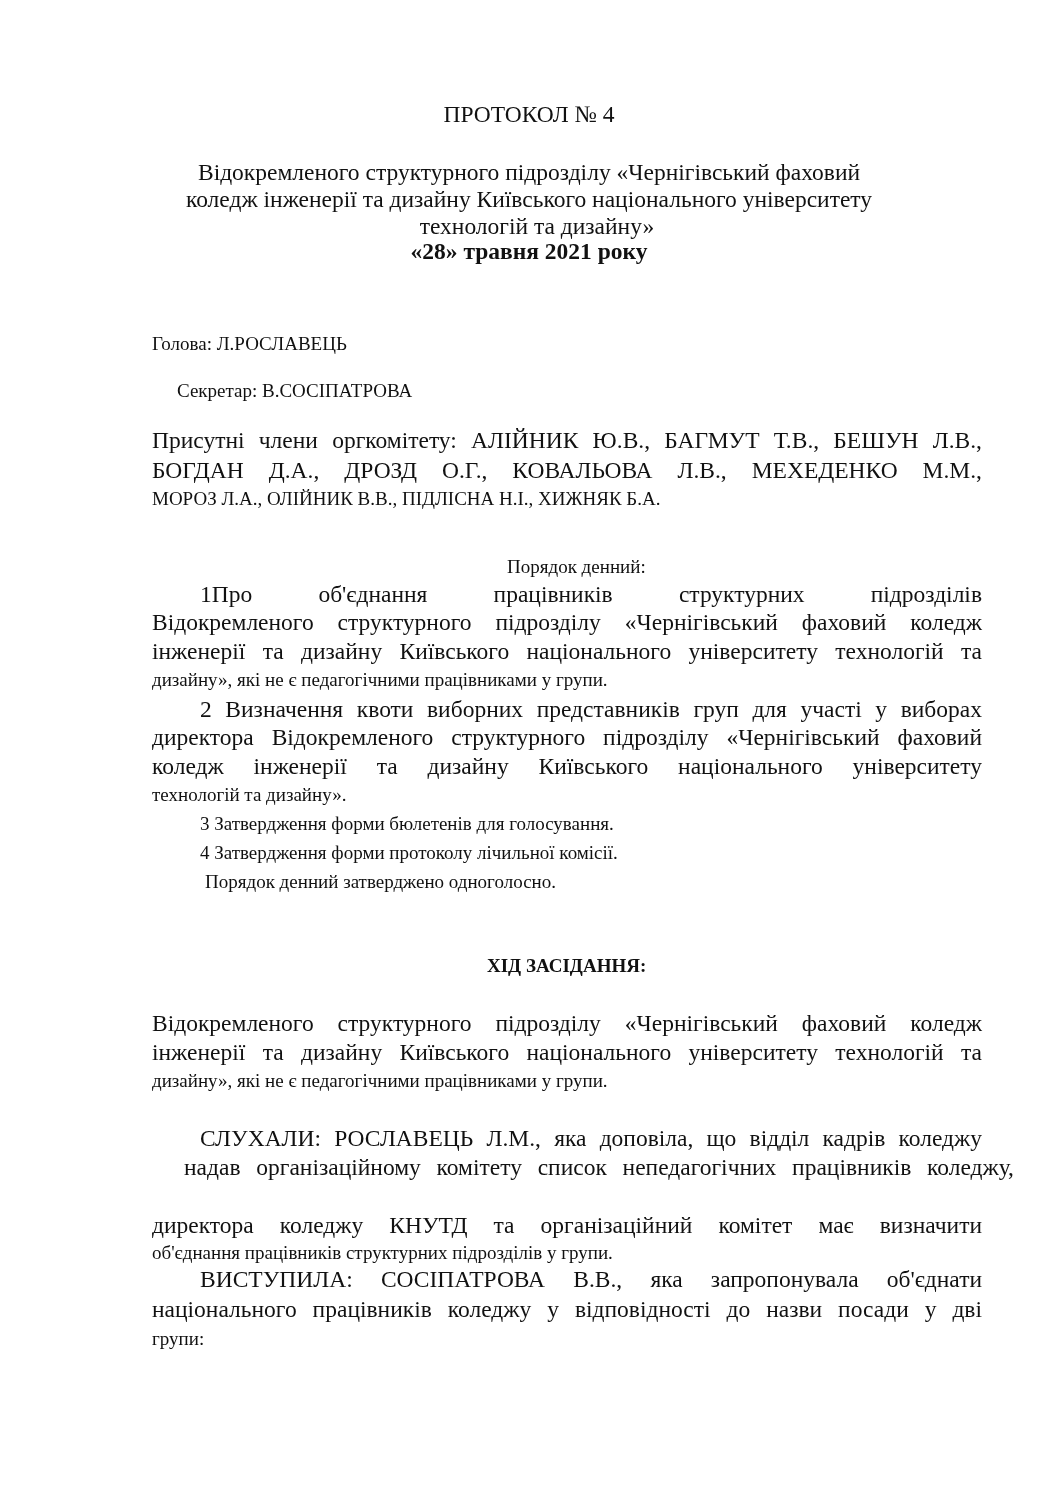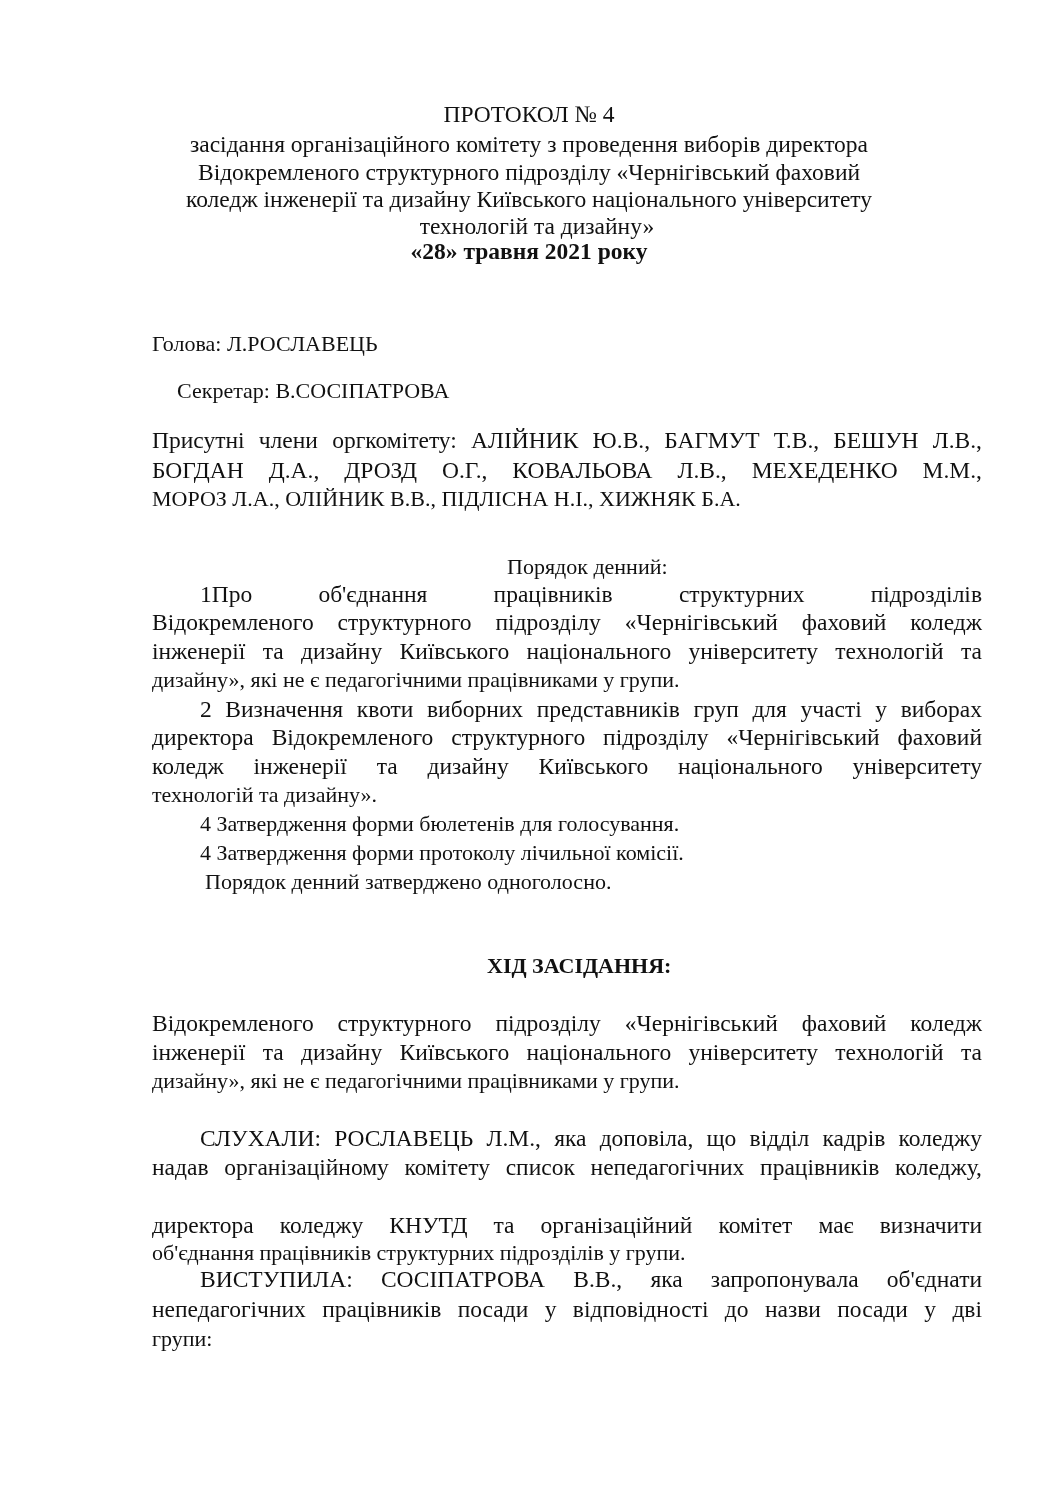--- a/index.html
+++ b/index.html
@@ -43,34 +43,33 @@
       font-size: 23.5px;
       line-height: 30px;
       text-align: justify;
       text-align-last: justify;
       white-space: nowrap;
     }
     .justify-line.indent { left: 200px; width: 782px; }
     .plain-line {
       position: absolute;
       left: 152px;
-      font-size: 22px;
+      font-size: 19px;
       line-height: 30px;
       white-space: nowrap;
     }
     .plain-line.indent { left: 200px; }
     .plain-line.indent2 { left: 205px; }
   </style>
 </head>
 <body>
 
 <div class="page">
 
   <div class="line center" style="top:99px;">ПРОТОКОЛ № 4</div>
-  <div class="line center" style="top:129px;">засідання організаційного комітету з проведення виборів директора</div>
   <div class="line center" style="top:157px;">Відокремленого структурного підрозділу «Чернігівський фаховий</div>
   <div class="line center" style="top:184px;">коледж інженерії та дизайну Київського національного університету</div>
   <div class="line center" style="top:211px;padding-left:8px;">технологій та дизайну»</div>
   <div class="line center bold" style="top:236px;">«28» травня 2021 року</div>
 
   <div class="plain-line" style="top:329px;">Голова:  Л.РОСЛАВЕЦЬ</div>
   <div class="plain-line" style="top:376px;margin-left:25px;">Секретар: В.СОСІПАТРОВА</div>
   <div class="justify-line" style="top:455px;">БОГДАН Д.А., ДРОЗД О.Г., КОВАЛЬОВА Л.В., МЕХЕДЕНКО М.М.,</div>
   <div class="justify-line" style="top:425px;">Присутні члени оргкомітету: АЛІЙНИК Ю.В., БАГМУТ Т.В., БЕШУН Л.В.,</div>
   <div class="plain-line" style="top:484px;">МОРОЗ Л.А., ОЛІЙНИК В.В., ПІДЛІСНА Н.І., ХИЖНЯК Б.А.</div>
@@ -79,31 +78,31 @@
   <div class="justify-line indent" style="top:579px;">1Про об'єднання працівників структурних підрозділів</div>
   <div class="justify-line" style="top:607px;">Відокремленого структурного підрозділу «Чернігівський фаховий коледж</div>
   <div class="justify-line" style="top:636px;">інженерії та дизайну Київського національного університету технологій та</div>
   <div class="plain-line" style="top:665px;">дизайну»,  які не є педагогічними працівниками  у групи.</div>
 
   <div class="justify-line indent" style="top:694px;">2 Визначення квоти виборних представників груп для участі у виборах</div>
   <div class="justify-line" style="top:722px;">директора Відокремленого структурного підрозділу «Чернігівський фаховий</div>
   <div class="justify-line" style="top:751px;">коледж  інженерії та дизайну Київського національного університету</div>
   <div class="plain-line" style="top:780px;">технологій та дизайну».</div>
 
-  <div class="plain-line indent" style="top:809px;">4  Затвердження форми бюлетенів для голосування.</div>
+  <div class="plain-line indent" style="top:809px;">3  Затвердження форми бюлетенів для голосування.</div>
   <div class="plain-line indent" style="top:838px;">4 Затвердження форми протоколу лічильної комісії.</div>
   <div class="plain-line indent2" style="top:867px;">Порядок денний затверджено одноголосно.</div>
 
   <div class="plain-line bold" style="top:951px; left:487px;">ХІД ЗАСІДАННЯ:</div>
   <div class="justify-line" style="top:1008px;">Відокремленого структурного підрозділу «Чернігівський фаховий коледж</div>
   <div class="justify-line" style="top:1037px;">інженерії та дизайну Київського національного університету технологій та</div>
   <div class="plain-line" style="top:1066px;">дизайну»,  які не є педагогічними працівниками  у групи.</div>
 
   <div class="justify-line indent" style="top:1123px;">СЛУХАЛИ: РОСЛАВЕЦЬ Л.М., яка доповіла, що відділ кадрів коледжу</div>
-  <div class="justify-line" style="top:1152px;">надав організаційному комітету список непедагогічних працівників коледжу,</div>
+  <div class="justify-line" style="top:1152px;margin-left:32px;">надав організаційному комітету список непедагогічних працівників коледжу,</div>
   <div class="justify-line" style="top:1210px;">директора коледжу КНУТД та організаційний комітет має визначити</div>
   <div class="plain-line" style="top:1238px;">об'єднання працівників структурних підрозділів у групи.</div>
 
   <div class="justify-line indent" style="top:1264px;">ВИСТУПИЛА: СОСІПАТРОВА В.В., яка запропонувала об'єднати</div>
-  <div class="justify-line" style="top:1294px;">непедагогічних працівників посади у відповідності до назви посади у дві</div>
+  <div class="justify-line" style="top:1294px;">національного працівників коледжу у відповідності до назви посади у дві</div>
   <div class="plain-line" style="top:1324px;">групи:</div>
 
 </div>
 
 </body></html>

